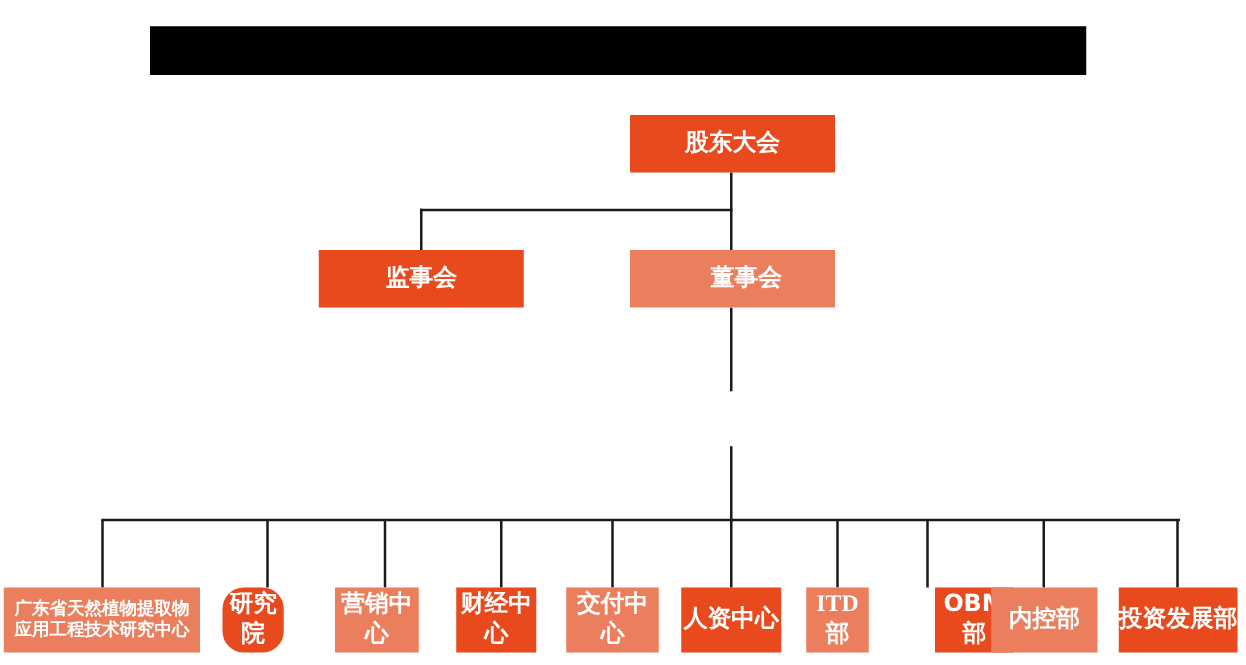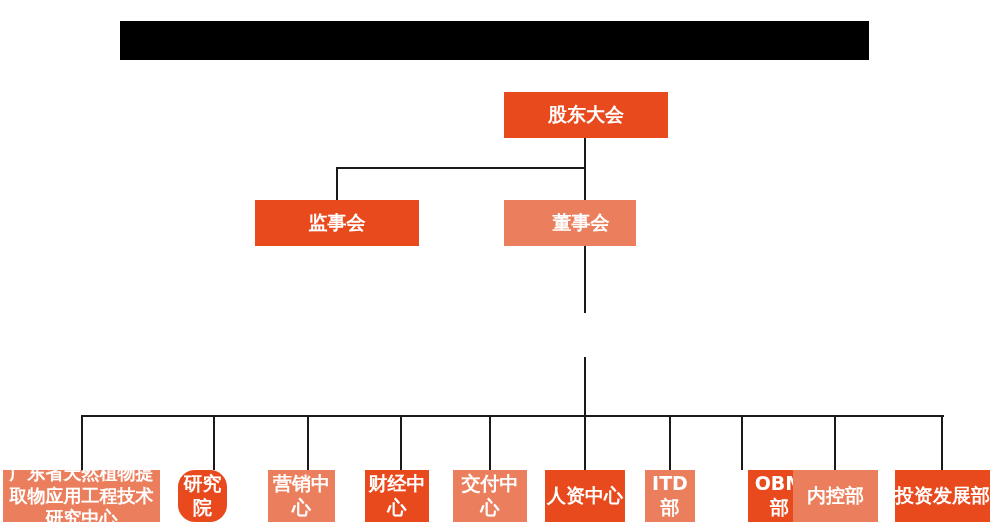--- a/index.html
+++ b/index.html
@@ -29,40 +29,40 @@
     justify-content:center;
     text-align:center;
     color:var(--node-text);
     font-weight:bold;
     font-size:19px;
     line-height:1.25;
     box-sizing:border-box;
   }
   .node.dark{background:var(--primary);}
   .node.light{background:var(--secondary);}
-  .node.small-text{font-size:18px;padding:2px 3px;}
+  .node.small-text{font-size:14px;padding:2px 3px;}
   .line{position:absolute;background:var(--line);}
   .line.h{height:2px;}
   .line.v{width:2px;}
 
   
   .n-root{left:504px;top:92px;width:164px;height:46px;}
   .n-supervisory{left:255px;top:200px;width:164px;height:46px;}
-  .n-board{left:504px;top:200px;width:132px;height:46px;padding-left:22px;}
+  .n-board{left:504px;top:200px;width:164px;height:46px;padding-left:22px;}
   .n-management{left:504px;top:312px;width:164px;height:45px;}
 
   
   .dept{top:470px;height:52px;}
   .d0{left:3px;width:157px;}
   .d1{left:178px;width:49px;border-radius:17px;}
   .d2{left:268px;width:67px;}
   .d3{left:365px;width:64px;}
   .d4{left:453px;width:74px;}
   .d5{left:545px;width:80px;align-items:center;}
-  .d6{left:645px;width:50px;}
+  .d6{left:645px;width:50px;font-family:Liberation Serif, serif;}
   .d7{left:748px;width:63px;}
   .d8{left:793px;width:85px;}
   .d9{left:895px;width:95px;}
 
   
   .c-root-down{left:584px;top:138px;height:63px;}
   .c-branch-h{left:336px;top:167px;width:250px;}
   .c-supervisory-down{left:336px;top:167px;height:33px;}
   .c-board-mgmt{left:584px;top:246px;height:67px;}
   .c-mgmt-bus{left:584px;top:357px;height:60px;}

